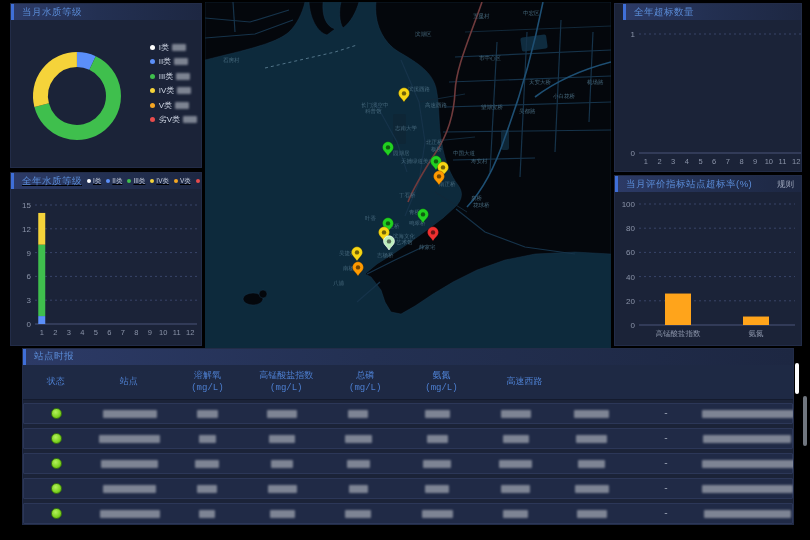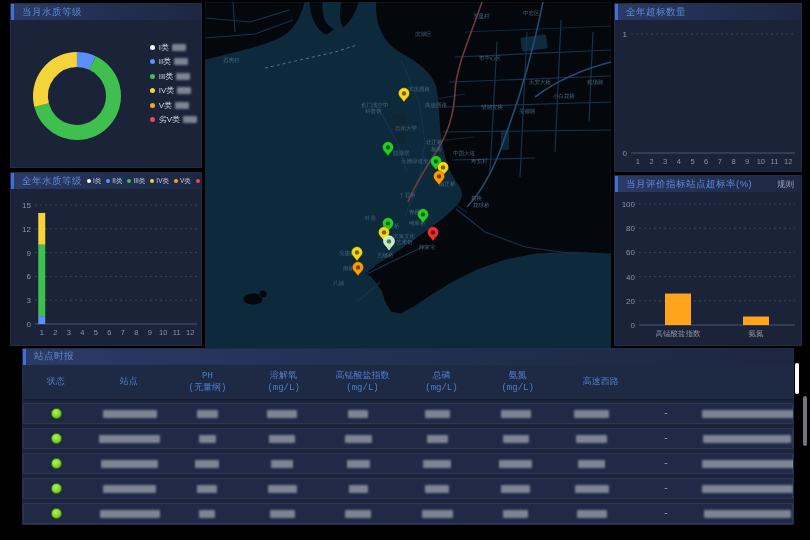--- a/index.html
+++ b/index.html
@@ -84,21 +84,21 @@
           <span class="redacted sm" style="width:14px"></span>
         </div>
         <div class="legend-item">
           <span class="legend-dot" style="background:#e84c4c"></span>
           <span class="legend-label">劣V类</span>
           <span class="redacted sm" style="width:14px"></span>
         </div>
       </div>
   </div>
 
-  <div class="panel" style="left:2px;top:170px;width:192px;height:174px;">
+  <div class="panel" style="left:2px;top:170px;width:192px;height:174px;text-decoration:underline;">
     <div class="panel-header">
       <span class="panel-title">全年水质等级</span>
       <span class="hdr-legend" id="year-grade-legend">
           <span class="legend-item">
             <span class="legend-dot" style="background:#ffffff"></span>
             <span class="legend-label">I类</span>
           </span>
           <span class="legend-item">
             <span class="legend-dot" style="background:#5b8ff9"></span>
             <span class="legend-label">II类</span>
@@ -287,21 +287,21 @@
             <circle cx="0" cy="-8.6" r="2.2" fill="rgba(0,0,0,0.55)"></circle>
           </g>
           <g transform="translate(153,274)">
             <path d="M0,0 C-1.7,-3.2 -5.5,-5.6 -5.5,-8.6 C-5.5,-11.7 -3.1,-14.2 0,-14.2 C3.1,-14.2 5.5,-11.7 5.5,-8.6 C5.5,-5.6 1.7,-3.2 0,0 Z" fill="#ff9a00" stroke="rgba(0,0,0,0.35)" stroke-width="0.6"></path>
             <circle cx="0" cy="-8.6" r="2.2" fill="rgba(0,0,0,0.55)"></circle>
           </g>
         </g>
     </svg>
   </div>
 
-  <div class="panel" style="left:606px;top:1px;width:188px;height:169px;">
+  <div class="panel" style="left:606px;top:1px;width:188px;height:169px;padding-left:8px;">
     <div class="panel-header">
       <span class="panel-title">全年超标数量</span>
     </div>
     <svg id="year-exceed-svg" width="188" height="153">
         <line x1="16" x2="180" y1="133" y2="133" stroke="#4a5578" stroke-width="1" stroke-dasharray="none"></line>
         <text x="12" y="136" text-anchor="end" fill="#8a93a8" font-size="8">0</text>
         <line x1="16" x2="180" y1="14" y2="14" stroke="#394569" stroke-width="1" stroke-dasharray="2,3"></line>
         <text x="12" y="17" text-anchor="end" fill="#8a93a8" font-size="8">1</text>
         <text x="22.833333333333332" y="144" text-anchor="middle" fill="#8a93a8" font-size="7.5">1</text>
         <text x="36.5" y="144" text-anchor="middle" fill="#8a93a8" font-size="7.5">2</text>
@@ -347,24 +347,20 @@
     <div class="panel-header">
       <span class="panel-title">站点时报</span>
     </div>
     <div class="tbl-colhead" id="tbl-colhead">
         <div class="tbl-col w0">
           <div>状态</div>
         </div>
         <div class="tbl-col w1">
           <div>站点</div>
         </div>
-        <div class="tbl-col w3">
-          <div>PH</div>
-          <div>(无量纲)</div>
-        </div>
         <div class="tbl-col w4">
           <div>溶解氧</div>
           <div>(mg/L)</div>
         </div>
         <div class="tbl-col w5">
           <div>高锰酸盐指数</div>
           <div>(mg/L)</div>
         </div>
         <div class="tbl-col w6">
           <div>总磷</div>

